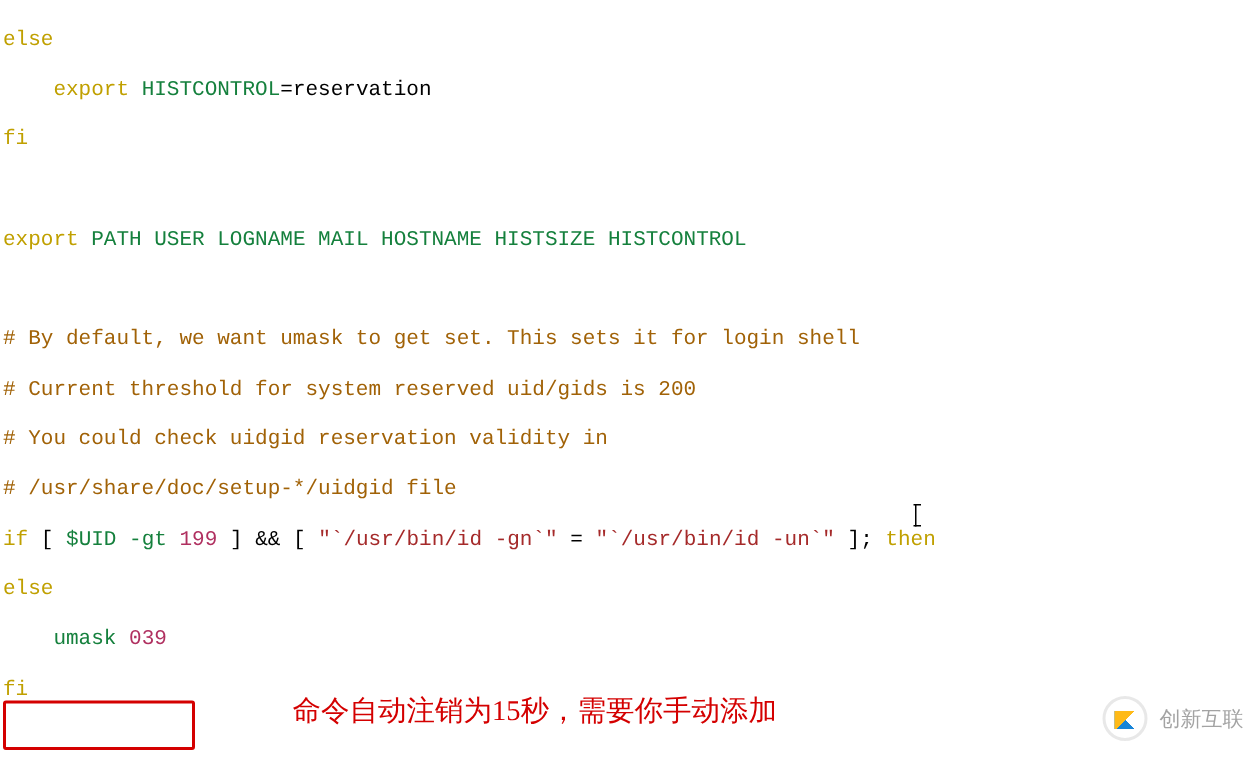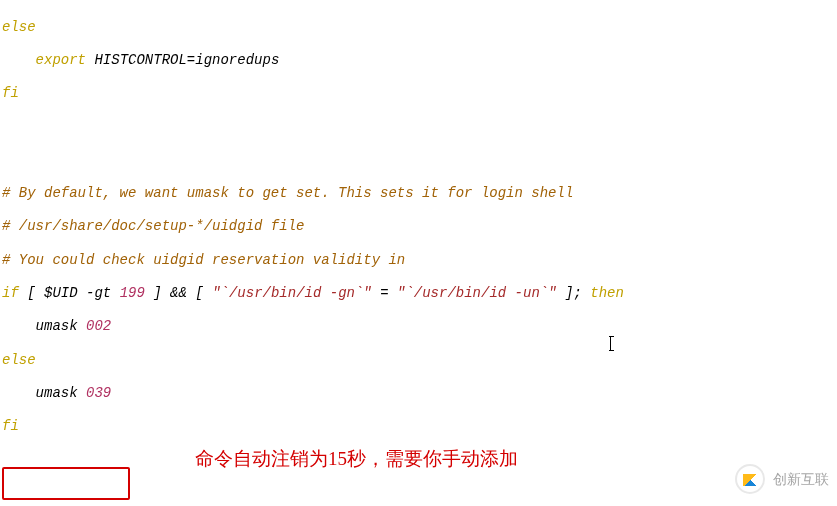--- a/index.html
+++ b/index.html
@@ -1,48 +1,49 @@
 <!DOCTYPE html>
 <html><head>
 <meta charset="utf-8">
 <style>
   * { margin: 0; padding: 0; box-sizing: border-box; }
   html, body { width: 837px; height: 506px; background: #ffffff; font-family: "Consolas", "Courier New", monospace; font-size: 14px; line-height: 1.19; overflow: hidden; position: relative; }
   .editor { padding: 2px; white-space: pre; }
-  .ln { display: block; min-height: 16.6px; font-style: italic; }
+  .ln { display: block; min-height: 16.6px; }
   .kw-y { color: #c0a000; }   
-  .kw-c { color: #000000; }   
+  .kw-c { color: #15803d; }   
   .str  { color: #a52a2a; }   
   .num  { color: #b03060; }   
   .cmt  { color: #a16207; }   
   .plain{ color: #000000; }
   .redbox { position: absolute; left: 2px; top: 467px; width: 128px; height: 33px; border: 2px solid #d40000; border-radius: 2px; pointer-events: none; }
-  .annotation { position: absolute; left: 195px; top: 448px; color: #d40000; font-family: "SimSun","Songti SC","NSimSun",serif; font-size: 19px; letter-spacing: 0px; }
+  .annotation { position: absolute; left: 195px; top: 464px; color: #d40000; font-family: "SimSun","Songti SC","NSimSun",serif; font-size: 19px; letter-spacing: 0px; }
   .ibeam { position: absolute; left: 610px; top: 336px; width: 1px; height: 15px; border-left: 1px solid #000; }
   .ibeam::before,.ibeam::after{ content:""; position:absolute; left:-2px; width:5px; height:1px; background:#000; }
   .ibeam::before{ top:0; } .ibeam::after{ bottom:0; }
   .watermark { position: absolute; right: 8px; bottom: 12px; display: flex; align-items: center; gap: 8px; opacity: 0.9; }
   .wm-logo { width: 30px; height: 30px; background: #fff; border: 2px solid #e6e6e6; border-radius: 50%; position: relative; }
   .wm-logo::before{ content:""; position:absolute; left:6px; top:8px; width:14px; height:12px; background: linear-gradient(135deg,#ffb300 50%, transparent 50%), linear-gradient(45deg,#0078d4 50%, transparent 50%); }
   .wm-text { color: #9a9a9a; font-family: "Microsoft YaHei", sans-serif; font-size: 14px; }
 </style>
 </head>
 <body>
 
 <div class="editor">
 <span class="ln"><span class="kw-y">else</span></span>
-<span class="ln"><span class="plain">    </span><span class="kw-y">export</span><span class="plain"> </span><span class="kw-c">HISTCONTROL</span><span class="plain">=</span><span class="plain">ignoredups</span></span>
+<span class="ln"><span class="plain">    </span><span class="kw-y">export</span><span class="plain"> </span><span class="kw-c">HISTCONTROL</span><span class="plain">=</span><span class="plain">reservation</span></span>
 <span class="ln"><span class="kw-y">fi</span></span>
 <span class="ln"><span></span></span>
+<span class="ln"><span class="kw-y">export</span><span class="plain"> </span><span class="kw-c">PATH USER LOGNAME MAIL HOSTNAME HISTSIZE HISTCONTROL</span></span>
 <span class="ln"><span></span></span>
 <span class="ln"><span class="cmt"># By default, we want umask to get set. This sets it for login shell</span></span>
+<span class="ln"><span class="cmt"># Current threshold for system reserved uid/gids is 200</span></span>
+<span class="ln"><span class="cmt"># You could check uidgid reservation validity in</span></span>
 <span class="ln"><span class="cmt"># /usr/share/doc/setup-*/uidgid file</span></span>
-<span class="ln"><span class="cmt"># You could check uidgid reservation validity in</span></span>
 <span class="ln"><span class="kw-y">if</span><span class="plain"> [ </span><span class="kw-c">$UID</span><span class="plain"> </span><span class="kw-c">-gt</span><span class="plain"> </span><span class="num">199</span><span class="plain"> ] </span><span class="plain">&amp;&amp;</span><span class="plain"> [ </span><span class="str">"`/usr/bin/id -gn`"</span><span class="plain"> = </span><span class="str">"`/usr/bin/id -un`"</span><span class="plain"> ]; </span><span class="kw-y">then</span></span>
-<span class="ln"><span class="plain">    </span><span class="kw-c">umask</span><span class="plain"> </span><span class="num">002</span></span>
 <span class="ln"><span class="kw-y">else</span></span>
 <span class="ln"><span class="plain">    </span><span class="kw-c">umask</span><span class="plain"> </span><span class="num">039</span></span>
 <span class="ln"><span class="kw-y">fi</span></span>
 
 
 
 
 
 
 

